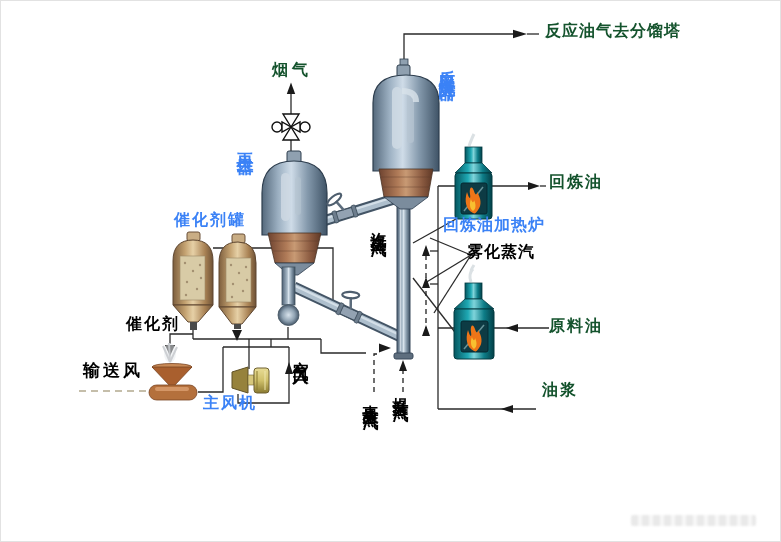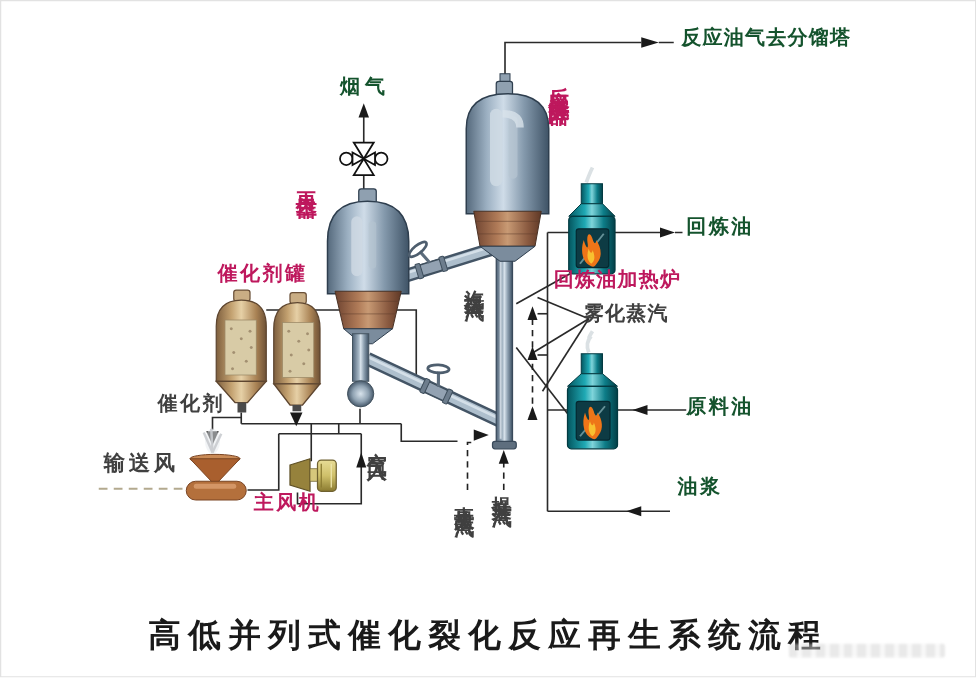--- a/index.html
+++ b/index.html
@@ -2,22 +2,22 @@
 <html><head>
 <meta charset="utf-8">
 <style>
   html,body{margin:0;padding:0;background:#fff;}
   #stage{position:relative;width:781px;height:542px;background:#ffffff;
          border:1px solid #e2e2e2;box-sizing:border-box;overflow:hidden;
          font-family:"Liberation Sans",sans-serif;}
   svg{position:absolute;left:0;top:0;}
   .lbl{position:absolute;font-weight:bold;white-space:nowrap;line-height:1.15;}
   .green{color:#14532d;font-size:16px;letter-spacing:1px;}
-  .blue{color:#404040;font-size:16px;}
-  .black{color:#be185d;font-size:16px;}
+  .blue{color:#000000;font-size:16px;}
+  .black{color:#3b82f6;font-size:16px;}
   .vert{writing-mode:vertical-rl;text-orientation:upright;letter-spacing:3px;}
   .ls2{letter-spacing:2px;text-align:center;} .ls3{letter-spacing:3px;text-align:right;} .ls4{letter-spacing:4px;}
   .f17{font-size:17px;}
   #title{position:absolute;left:50%;top:490px;transform:translateX(-50%);
          color:#1a1a1a;font-family:"Liberation Serif",serif;font-weight:700;
          font-size:26px;letter-spacing:6px;white-space:nowrap;}
   #watermark{position:absolute;left:630px;top:514px;width:125px;height:11px;
          opacity:.45;border-radius:2px;filter:blur(1px);
          background:repeating-linear-gradient(90deg,#cfcfcf 0 7px,#efefef 7px 11px);}
 </style>
@@ -282,16 +282,15 @@
 <div class="lbl blue vert" style="left:290px;top:348px;">空气入口</div>
 <div class="lbl blue vert" style="left:368px;top:218px;">汽提蒸汽</div>
 <div class="lbl blue vert" style="left:360px;top:391px;">事故蒸汽</div>
 <div class="lbl blue vert" style="left:390px;top:383px;">提升蒸汽</div>
 <div class="lbl green ls2" style="left:548px;top:172px;">回炼油</div>
 <div class="lbl black" style="left:442px;top:215px;letter-spacing:1px;">回炼油加热炉</div>
 <div class="lbl blue" style="left:466px;top:242px;letter-spacing:1px;">雾化蒸汽</div>
 <div class="lbl green ls2" style="left:548px;top:316px;">原料油</div>
 <div class="lbl green ls2" style="left:541px;top:380px;">油浆</div>
 
-<div id="title">高低并列式催化裂化反应再生系统流程</div>
 <div id="watermark"></div>
 
 </div>
 
 </body></html>

